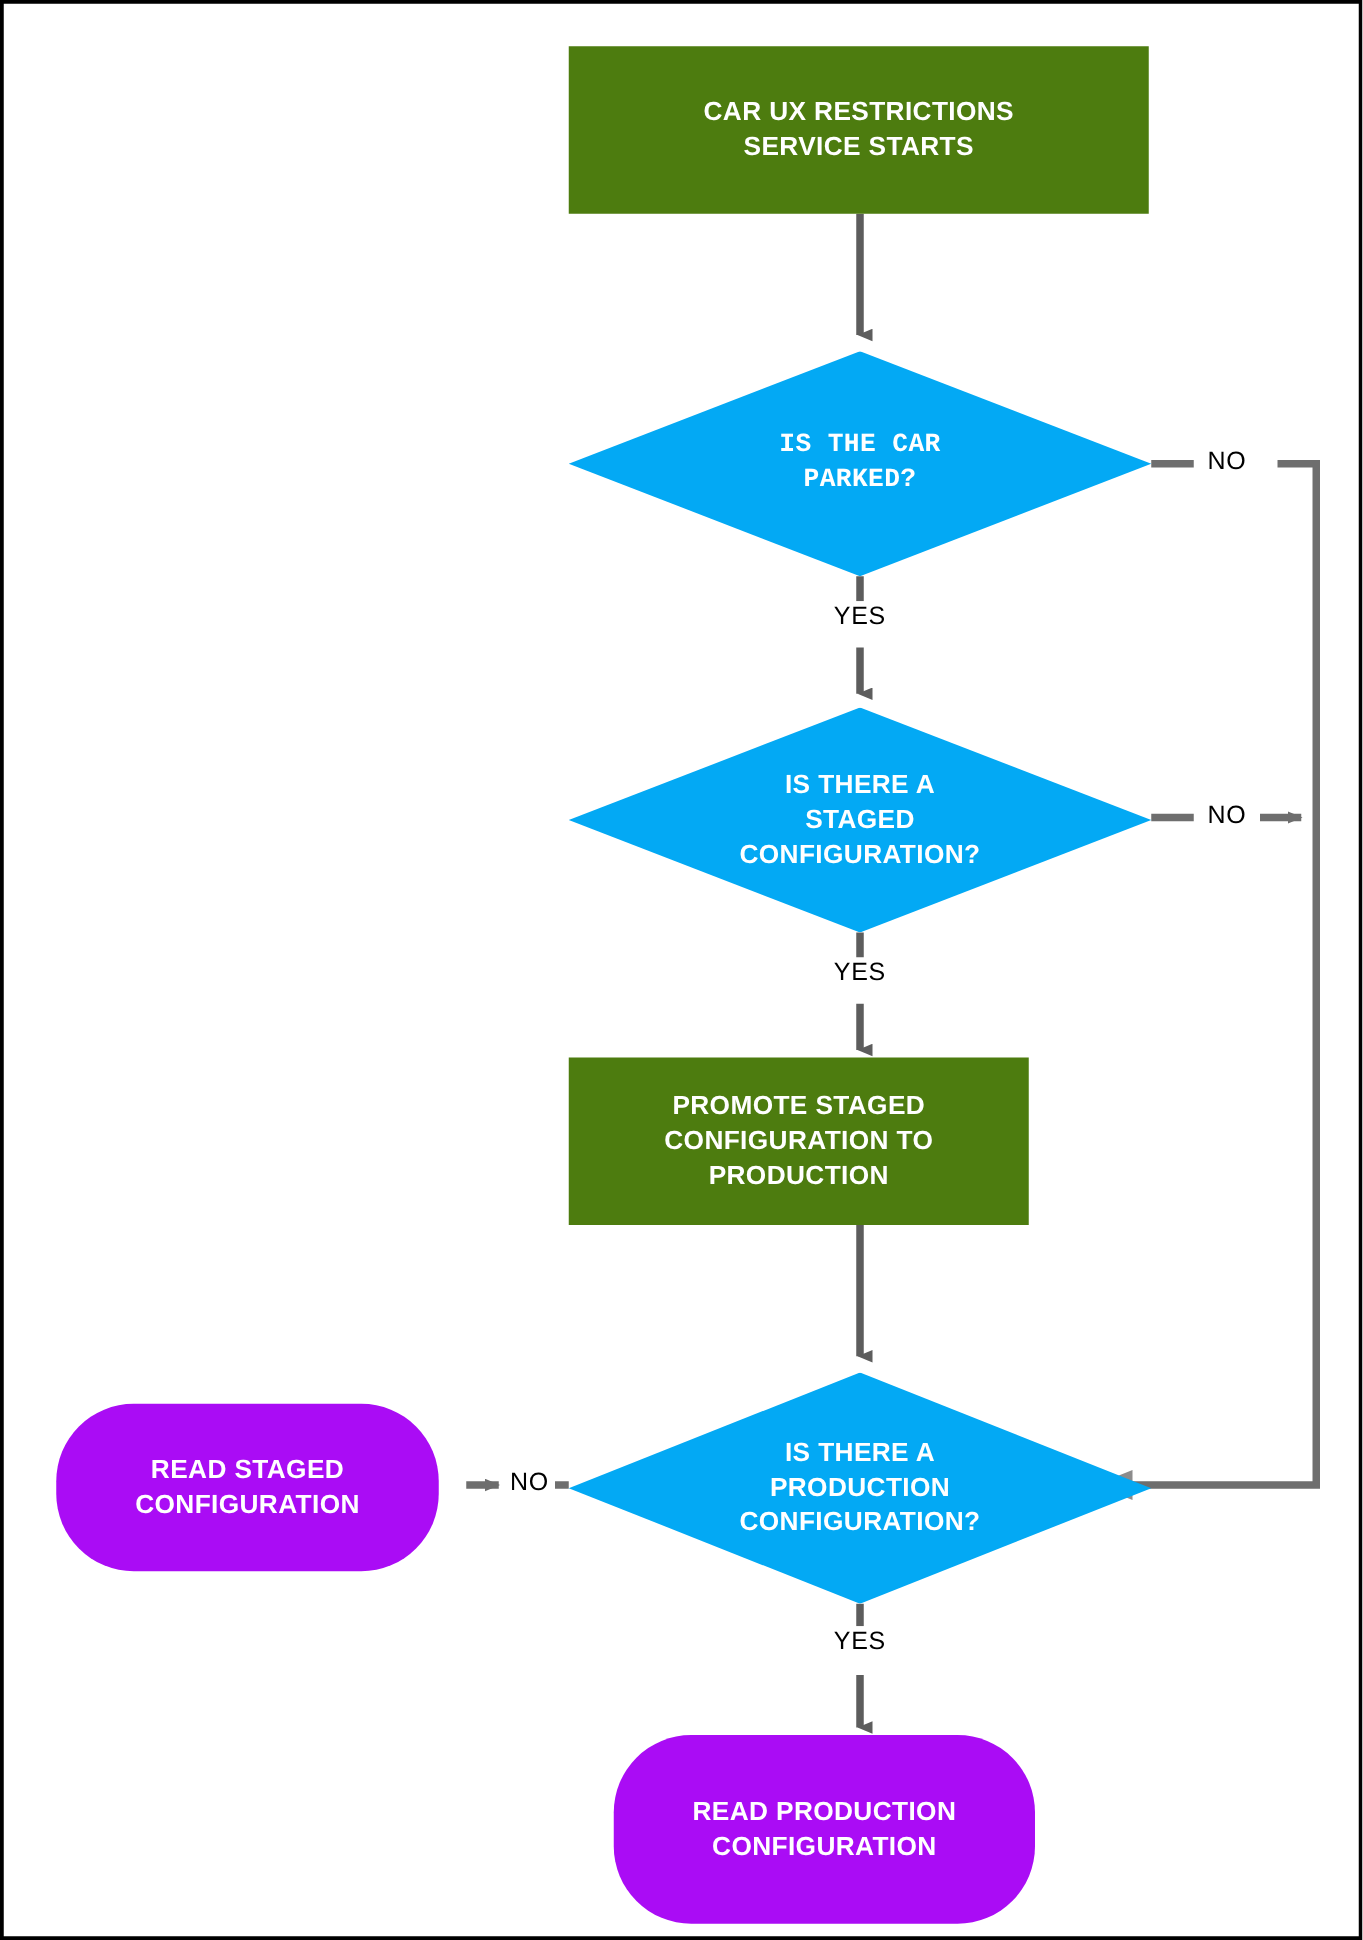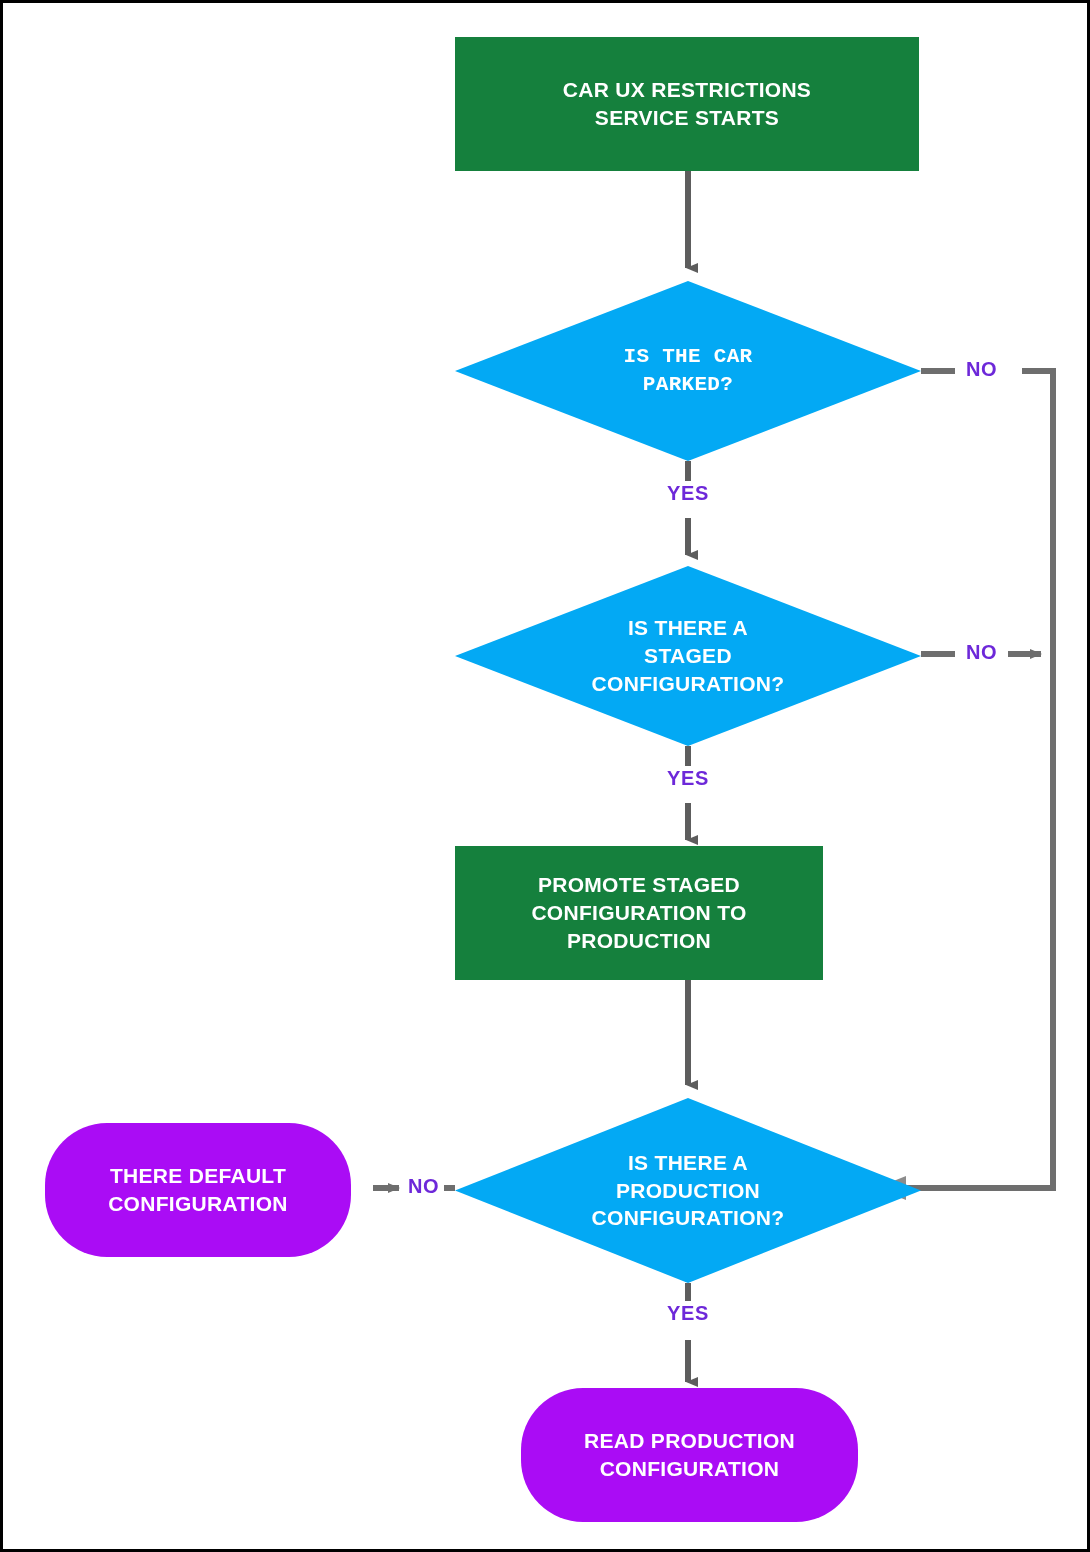--- a/index.html
+++ b/index.html
@@ -44,42 +44,42 @@
     box-sizing: border-box;
     z-index: 3;
   }
   .node .node-label {
     display: block;
     white-space: pre-line;
     padding: 0 10px;
   }
   
   .node-process {
-    background: #15803d;
+    background: #4d7c0f;
   }
   
   .node-terminator {
     background: #AA0CF5;
     border-radius: 62px;
   }
   
   .node-decision {
     background: #03A9F4;
     -webkit-clip-path: polygon(50% 0%, 100% 50%, 50% 100%, 0% 50%);
     clip-path: polygon(50% 0%, 100% 50%, 50% 100%, 0% 50%);
   }
   .node-decision .node-label {
     padding: 0 4px;
   }
   
   .edge-label {
     position: absolute;
-    color: #6d28d9;
+    color: #000000;
     font-size: 20px;
-    font-weight: bold;
+    font-weight: normal;
     letter-spacing: 0.6px;
     background: #ffffff;
     padding: 1px 5px;
     white-space: nowrap;
     z-index: 4;
   }
 </style>
 </head>
 <body>
 
@@ -159,25 +159,25 @@
 CONFIGURATION TO PRODUCTION</span>
   </div>
 
   <div class="node node-decision" style="left:452px; top:1095px; width:466px; height:185px;">
     <span class="node-label">IS THERE A
 PRODUCTION
 CONFIGURATION?</span>
   </div>
 
   <div class="node node-terminator" style="left:42px; top:1120px; width:306px; height:134px;">
-    <span class="node-label">THERE DEFAULT
+    <span class="node-label">READ STAGED
 CONFIGURATION</span>
   </div>
 
-  <div class="node node-terminator" style="left:518px; top:1385px; width:337px; height:134px;">
+  <div class="node node-terminator" style="left:488px; top:1385px; width:337px; height:151px;">
     <span class="node-label">READ PRODUCTION
 CONFIGURATION</span>
   </div>
 
   <div class="edge-label" style="left:958px; top:354px;">NO</div>
 
   <div class="edge-label" style="left:659px; top:478px;">YES</div>
 
   <div class="edge-label" style="left:958px; top:637px;">NO</div>
 

